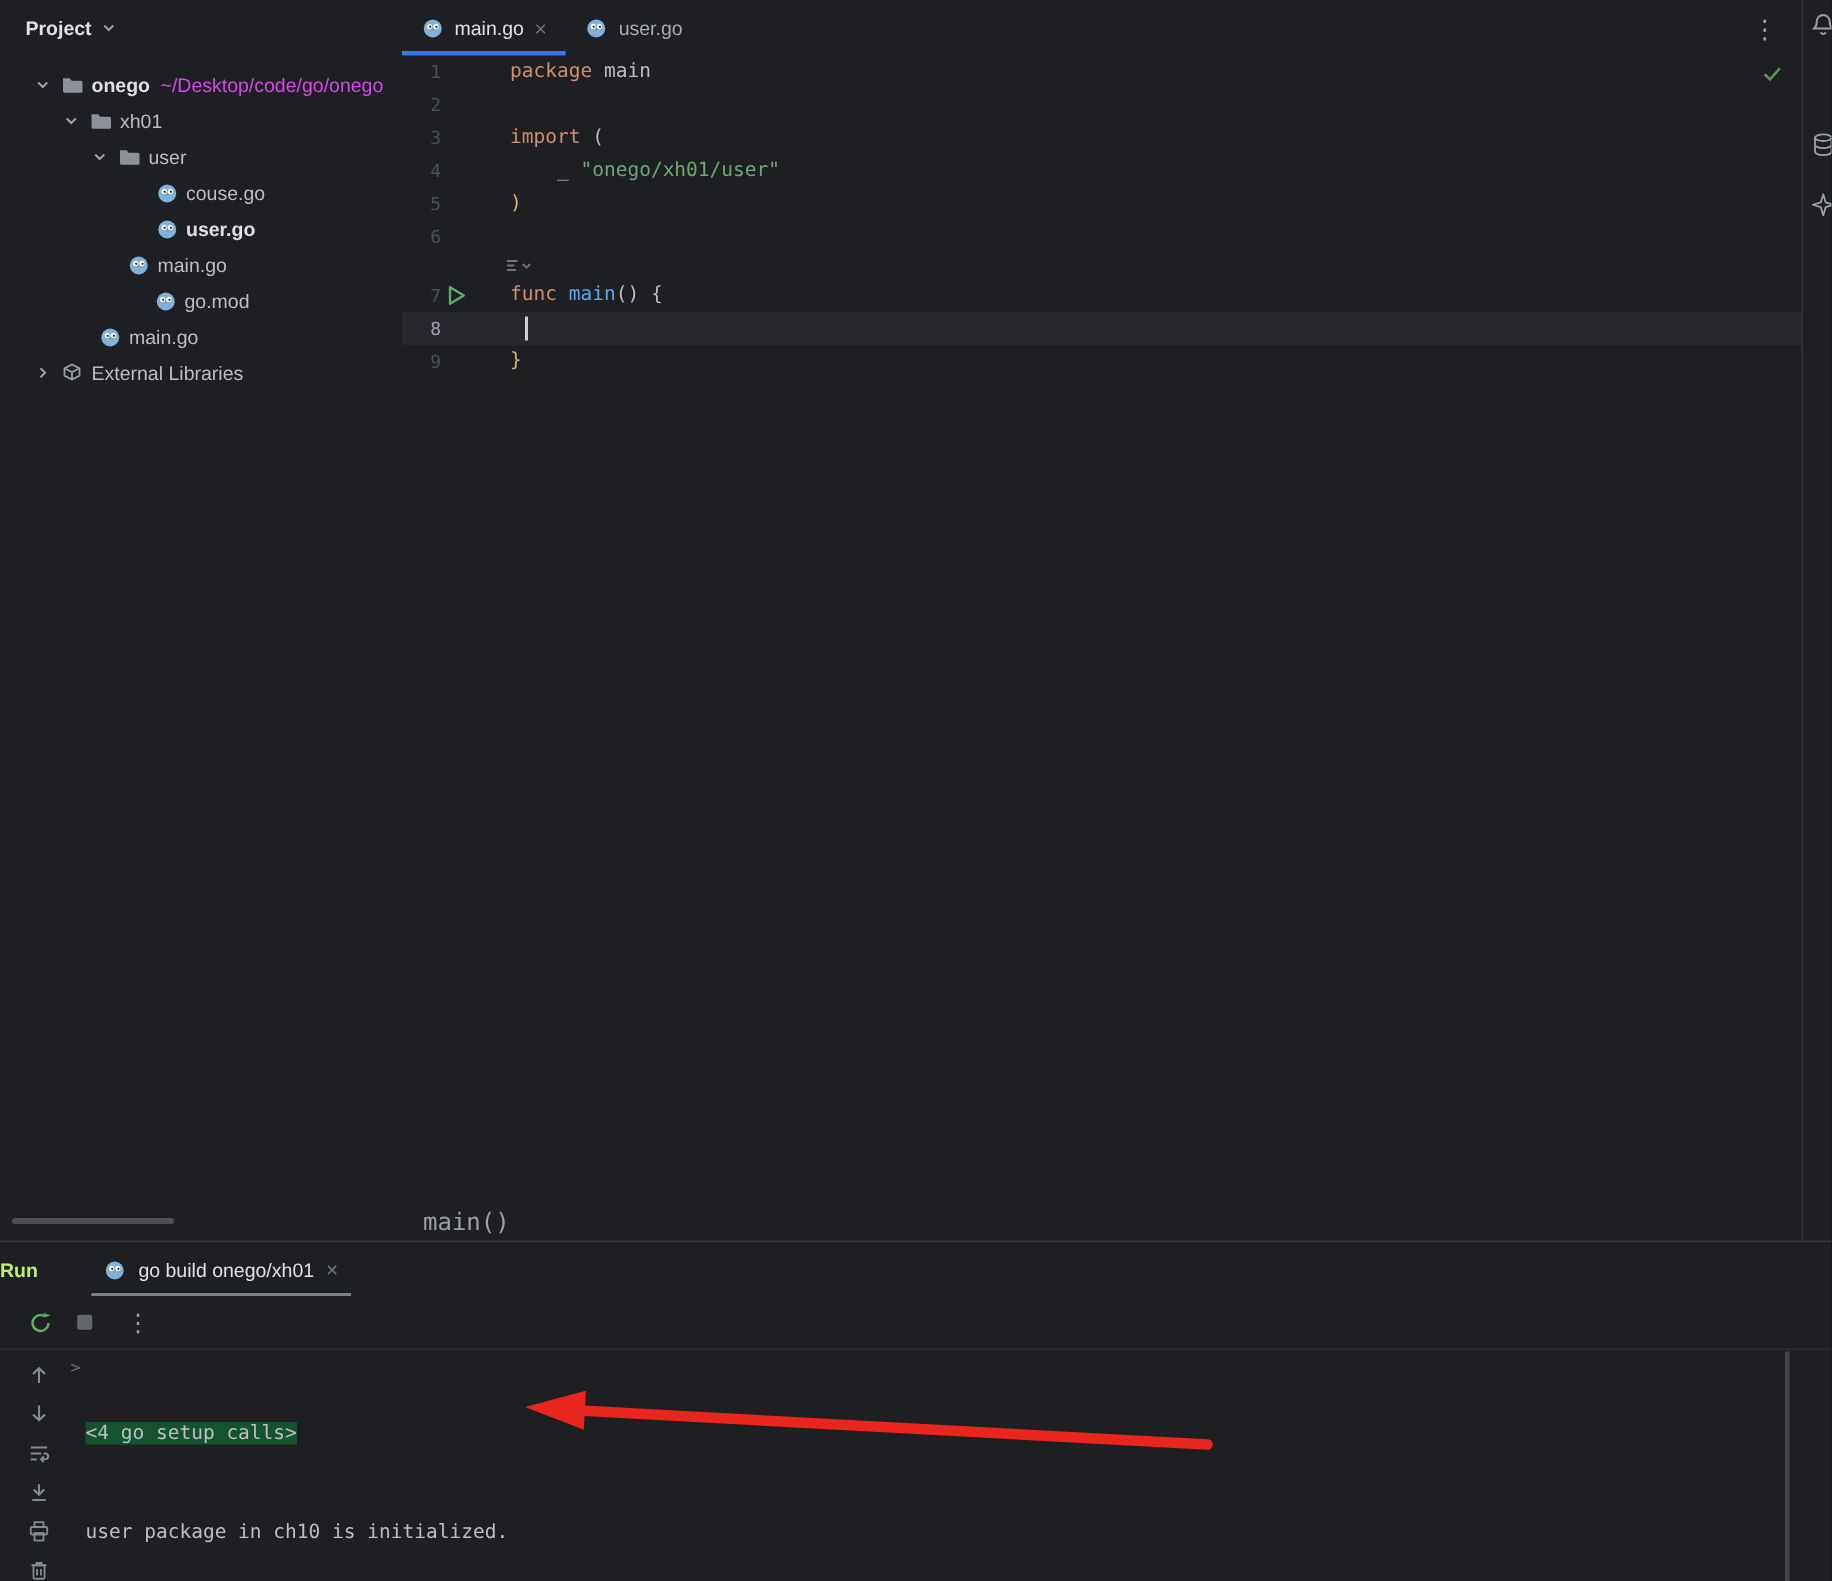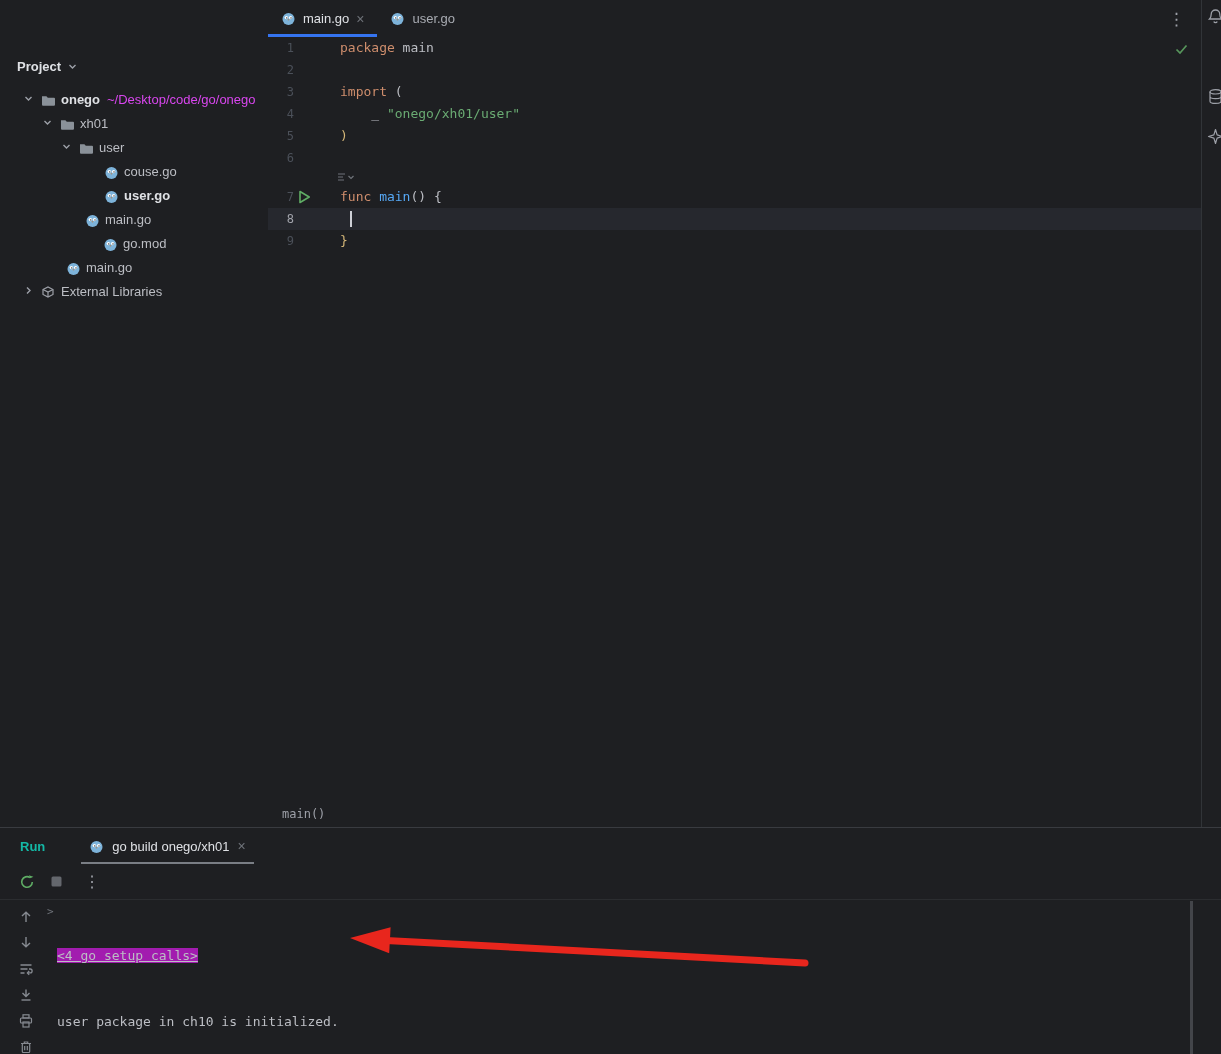--- a/index.html
+++ b/index.html
@@ -1,25 +1,25 @@
 <!DOCTYPE html>
 <html><head>
 <meta charset="utf-8">
 <style>
   * { margin:0; padding:0; box-sizing:border-box; }
   body { background:#101113; }
   .app{position:relative;width:1221px;height:1054px;background:#1e1f22;overflow:hidden;
        font-family:"Liberation Sans",sans-serif;color:#bcbec4;font-size:13px;}
 
   
-  .project{position:absolute;left:0;top:0;width:310px;height:827px;border-right:1px solid #313438;background:#1e1f22;margin-top:48px;}
+  .project{position:absolute;left:0;top:0;width:310px;height:827px;border-right:1px solid #313438;background:#1e1f22;}
   .project-header{height:37px;display:flex;align-items:center;padding-left:17px;gap:6px;}
   .project-title{font-weight:bold;color:#dfe1e5;}
   .tree{position:relative;padding-top:7px;}
-  .trow{position:relative;height:24px;display:flex;white-space:nowrap;overflow:hidden;}
+  .trow{position:relative;height:24px;display:flex;align-items:center;white-space:nowrap;overflow:hidden;}
   .trow .chev{width:12px;height:12px;flex:none;display:flex;align-items:center;justify-content:center;margin-right:6px;}
   .trow .ticon{width:16px;height:16px;flex:none;margin-right:5px;display:flex;align-items:center;justify-content:center;}
   .trow .tlabel{position:relative;z-index:1;color:#bcbec4;}
   .trow .tlabel.bold{font-weight:bold;color:#dfe1e5;}
   .trow .thint{color:#d946ef;margin-left:7px;position:relative;z-index:1;}
   .sel-bg{position:absolute;left:19px;right:12px;top:1px;bottom:1px;background:#393b40;z-index:0;}
   .trow > *{position:relative;z-index:1;}
   .hscroll{position:absolute;left:8px;top:812px;width:108px;height:4px;background:#4d4f55;border-radius:2px;}
 
   
@@ -37,39 +37,39 @@
   .crow .ct{position:absolute;left:72px;white-space:pre;}
   .crow.cur{background:#26282e;}
   .crow.cur .ln{color:#a1a3ab;}
   .inlayrow{position:relative;height:17px;}
   .inlayrow .ic{position:absolute;left:69px;top:3px;}
   .caret{position:absolute;left:82px;top:3px;width:1.5px;height:16px;background:#ced0d6;}
   .run-gutter{position:absolute;left:30px;top:4px;width:13px;height:14px;}
   .check{position:absolute;right:13px;top:44px;width:13px;height:11px;}
   .kw{color:#cf8e6d}.str{color:#6aab73}.fn{color:#56a8f5}.pl{color:#bcbec4}.yb{color:#d5b778}
   .breadcrumb{position:absolute;left:0;right:0;top:802px;height:25px;line-height:25px;padding-left:14px;
-              font-family:"DejaVu Sans Mono",monospace;font-size:12px;color:#9da0a8;}
+              font-family:"DejaVu Sans Mono",monospace;font-size:16px;color:#9da0a8;}
 
   
   .rightstrip{position:absolute;left:1201px;top:0;width:20px;height:827px;border-left:1px solid #313438;background:#1e1f22;}
   .rs-icon{position:absolute;left:5px;width:17px;height:17px;}
 
   
   .runpanel{position:absolute;left:0;top:827px;width:1221px;height:227px;border-top:1px solid #393b40;background:#1e1f22;}
   .run-header{height:36px;display:flex;align-items:center;position:relative;}
-  .run-title{margin-left:20px;font-weight:bold;color:#14b8a6;}
+  .run-title{font-weight:bold;color:#bef264;}
   .run-tab{margin-left:36px;height:100%;display:flex;align-items:center;gap:8px;padding:0 8px;position:relative;color:#dfe1e5;}
   .run-tab::after{content:"";position:absolute;left:0;right:0;bottom:0;height:2px;background:#7a7e85;}
   .run-toolbar{height:36px;display:flex;align-items:center;padding-left:19px;gap:15px;border-bottom:1px solid #2b2d30;}
   .rt-kebab{color:#9da0a8;font-size:16px;margin-left:6px;}
   .console{position:absolute;left:0;top:72px;right:0;bottom:0;font-family:"DejaVu Sans Mono",monospace;font-size:13px;}
   .cg{position:absolute;left:18px;width:16px;height:16px;}
   .fold{position:absolute;left:47px;top:1px;line-height:22px;color:#6f737a;font-size:11px;}
   .clines{position:absolute;left:57px;top:1px;line-height:22px;white-space:pre;color:#bcbec4;}
-  .csel{background:#a21caf;text-decoration:underline;}
+  .csel{background:#14532d;}
   .vscroll{position:absolute;left:1190px;top:901px;width:3px;height:153px;background:#43454a;}
   .arrow-svg{position:absolute;left:338px;top:915px;width:475px;height:55px;pointer-events:none;}
   svg{display:block;}
 </style>
 </head>
 <body>
 
 <div class="app">
 
   <div class="project">

